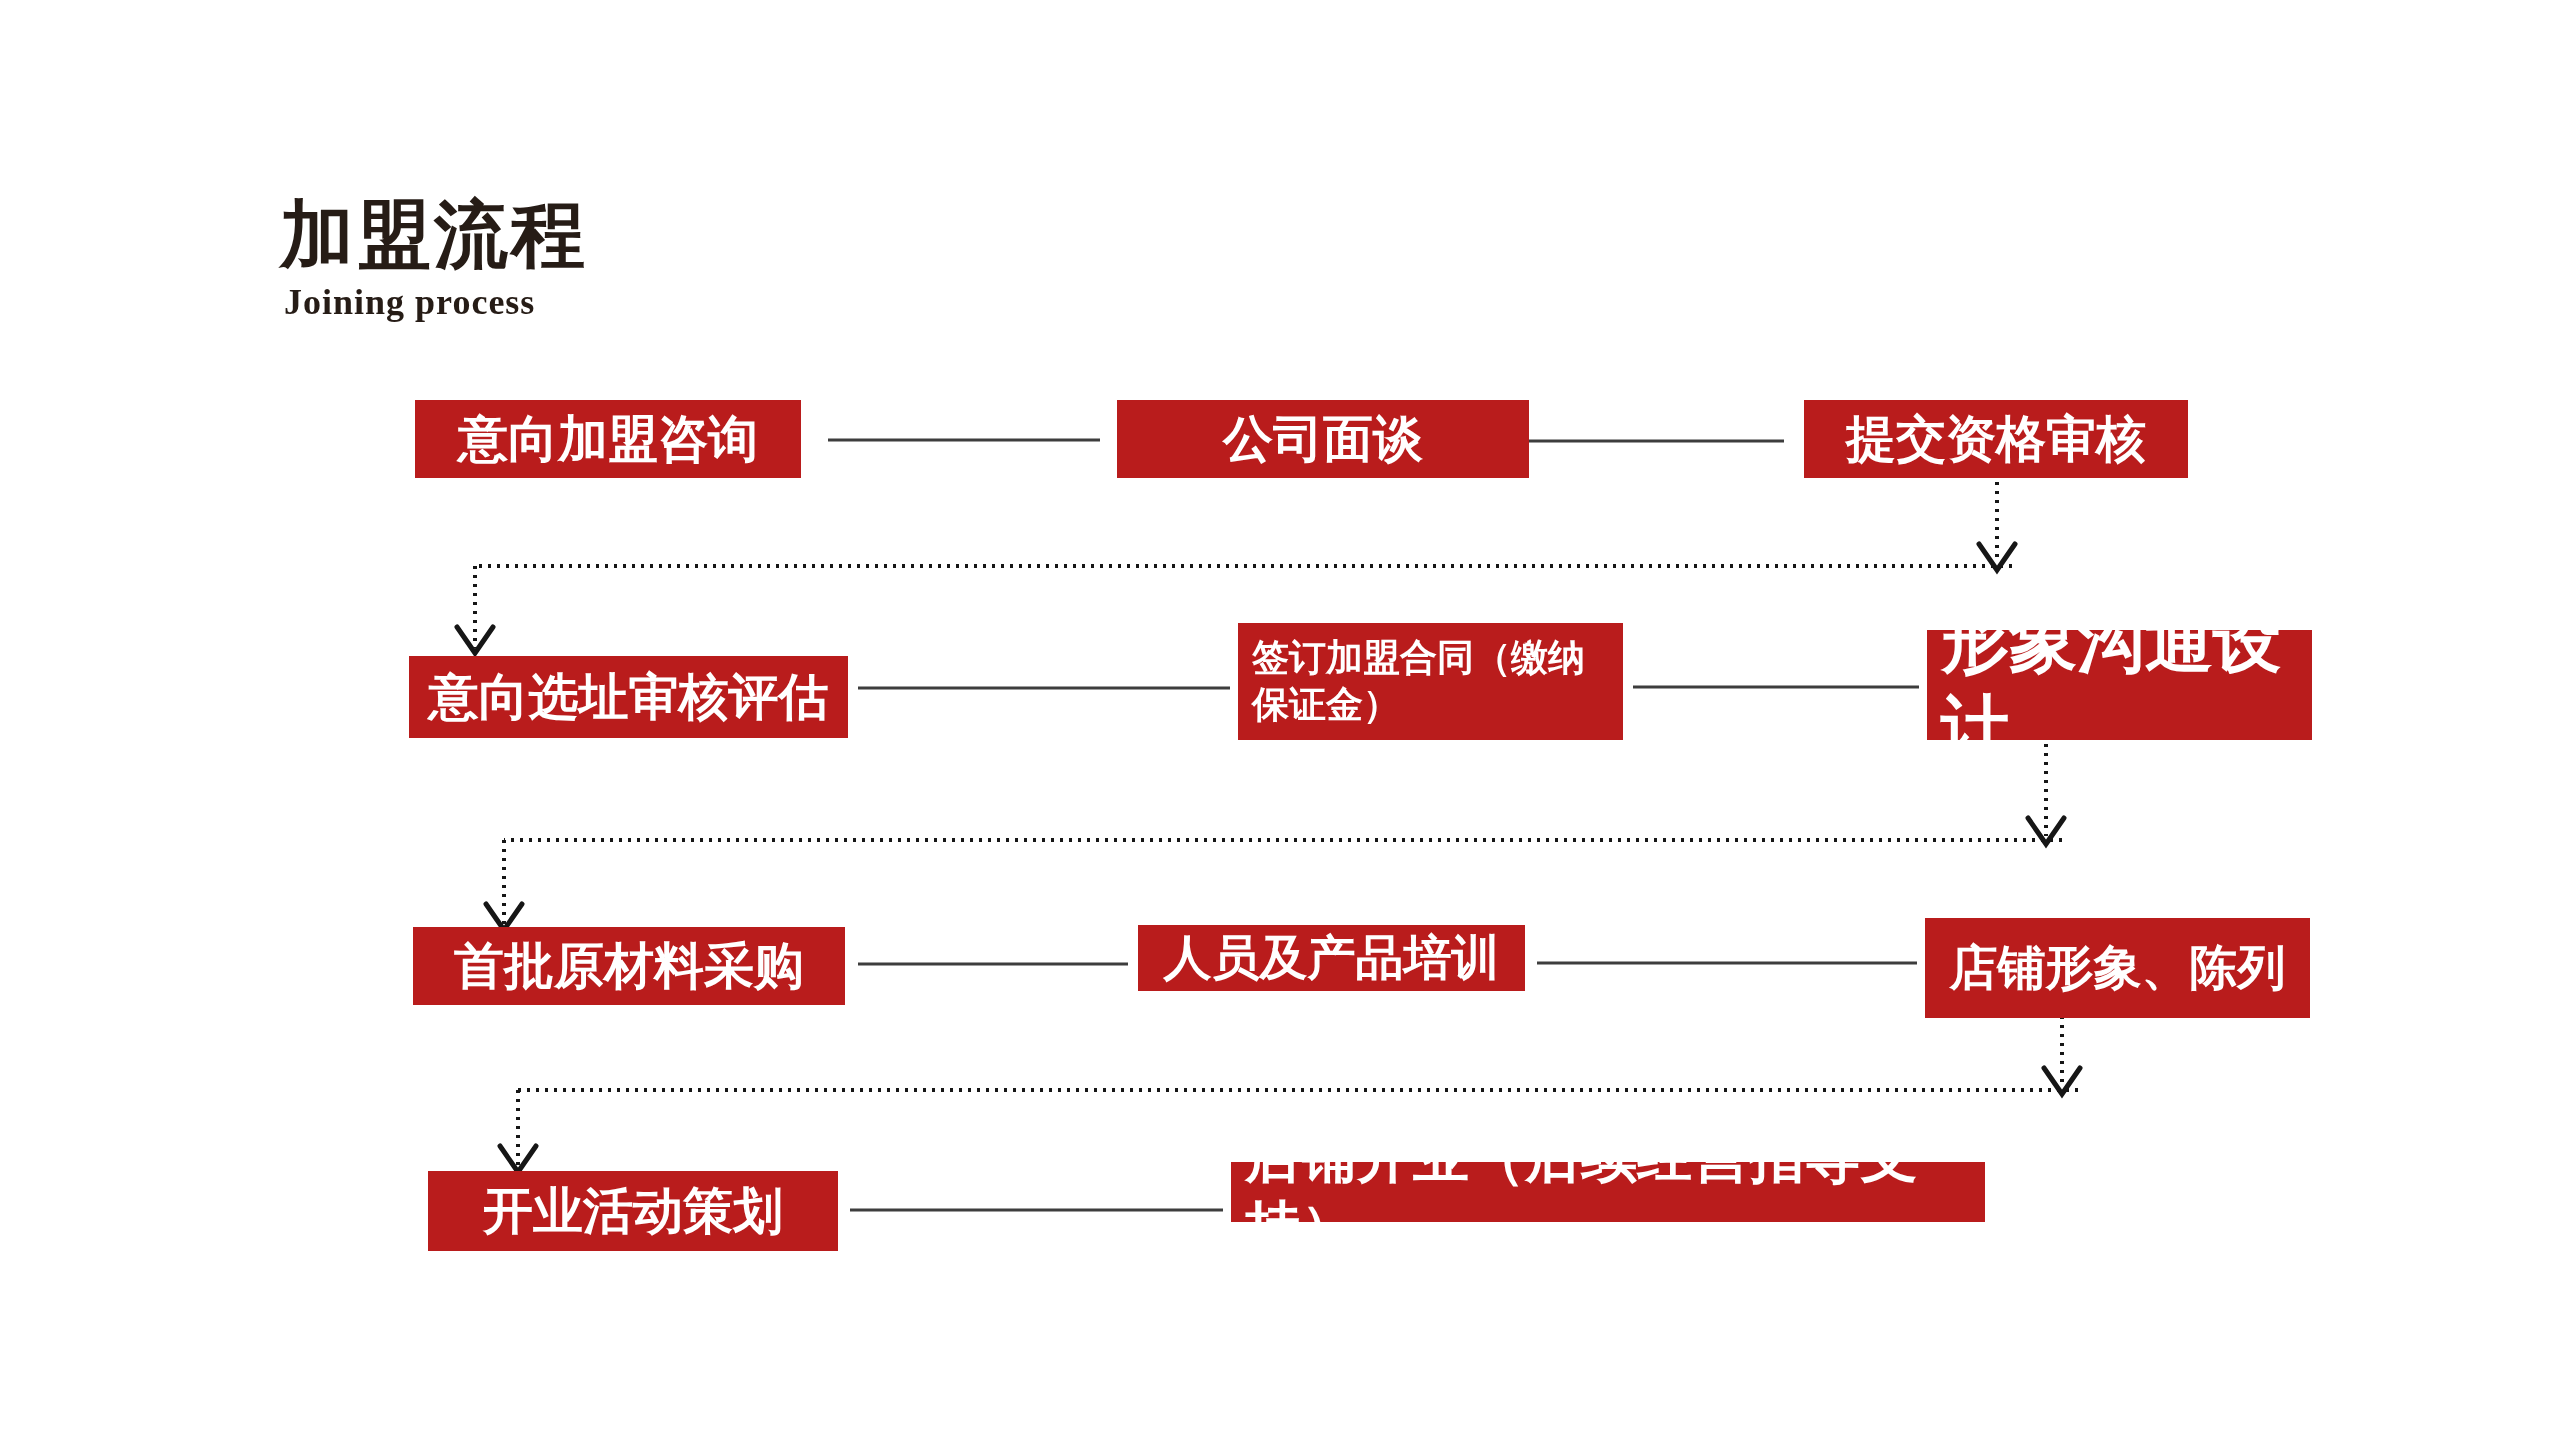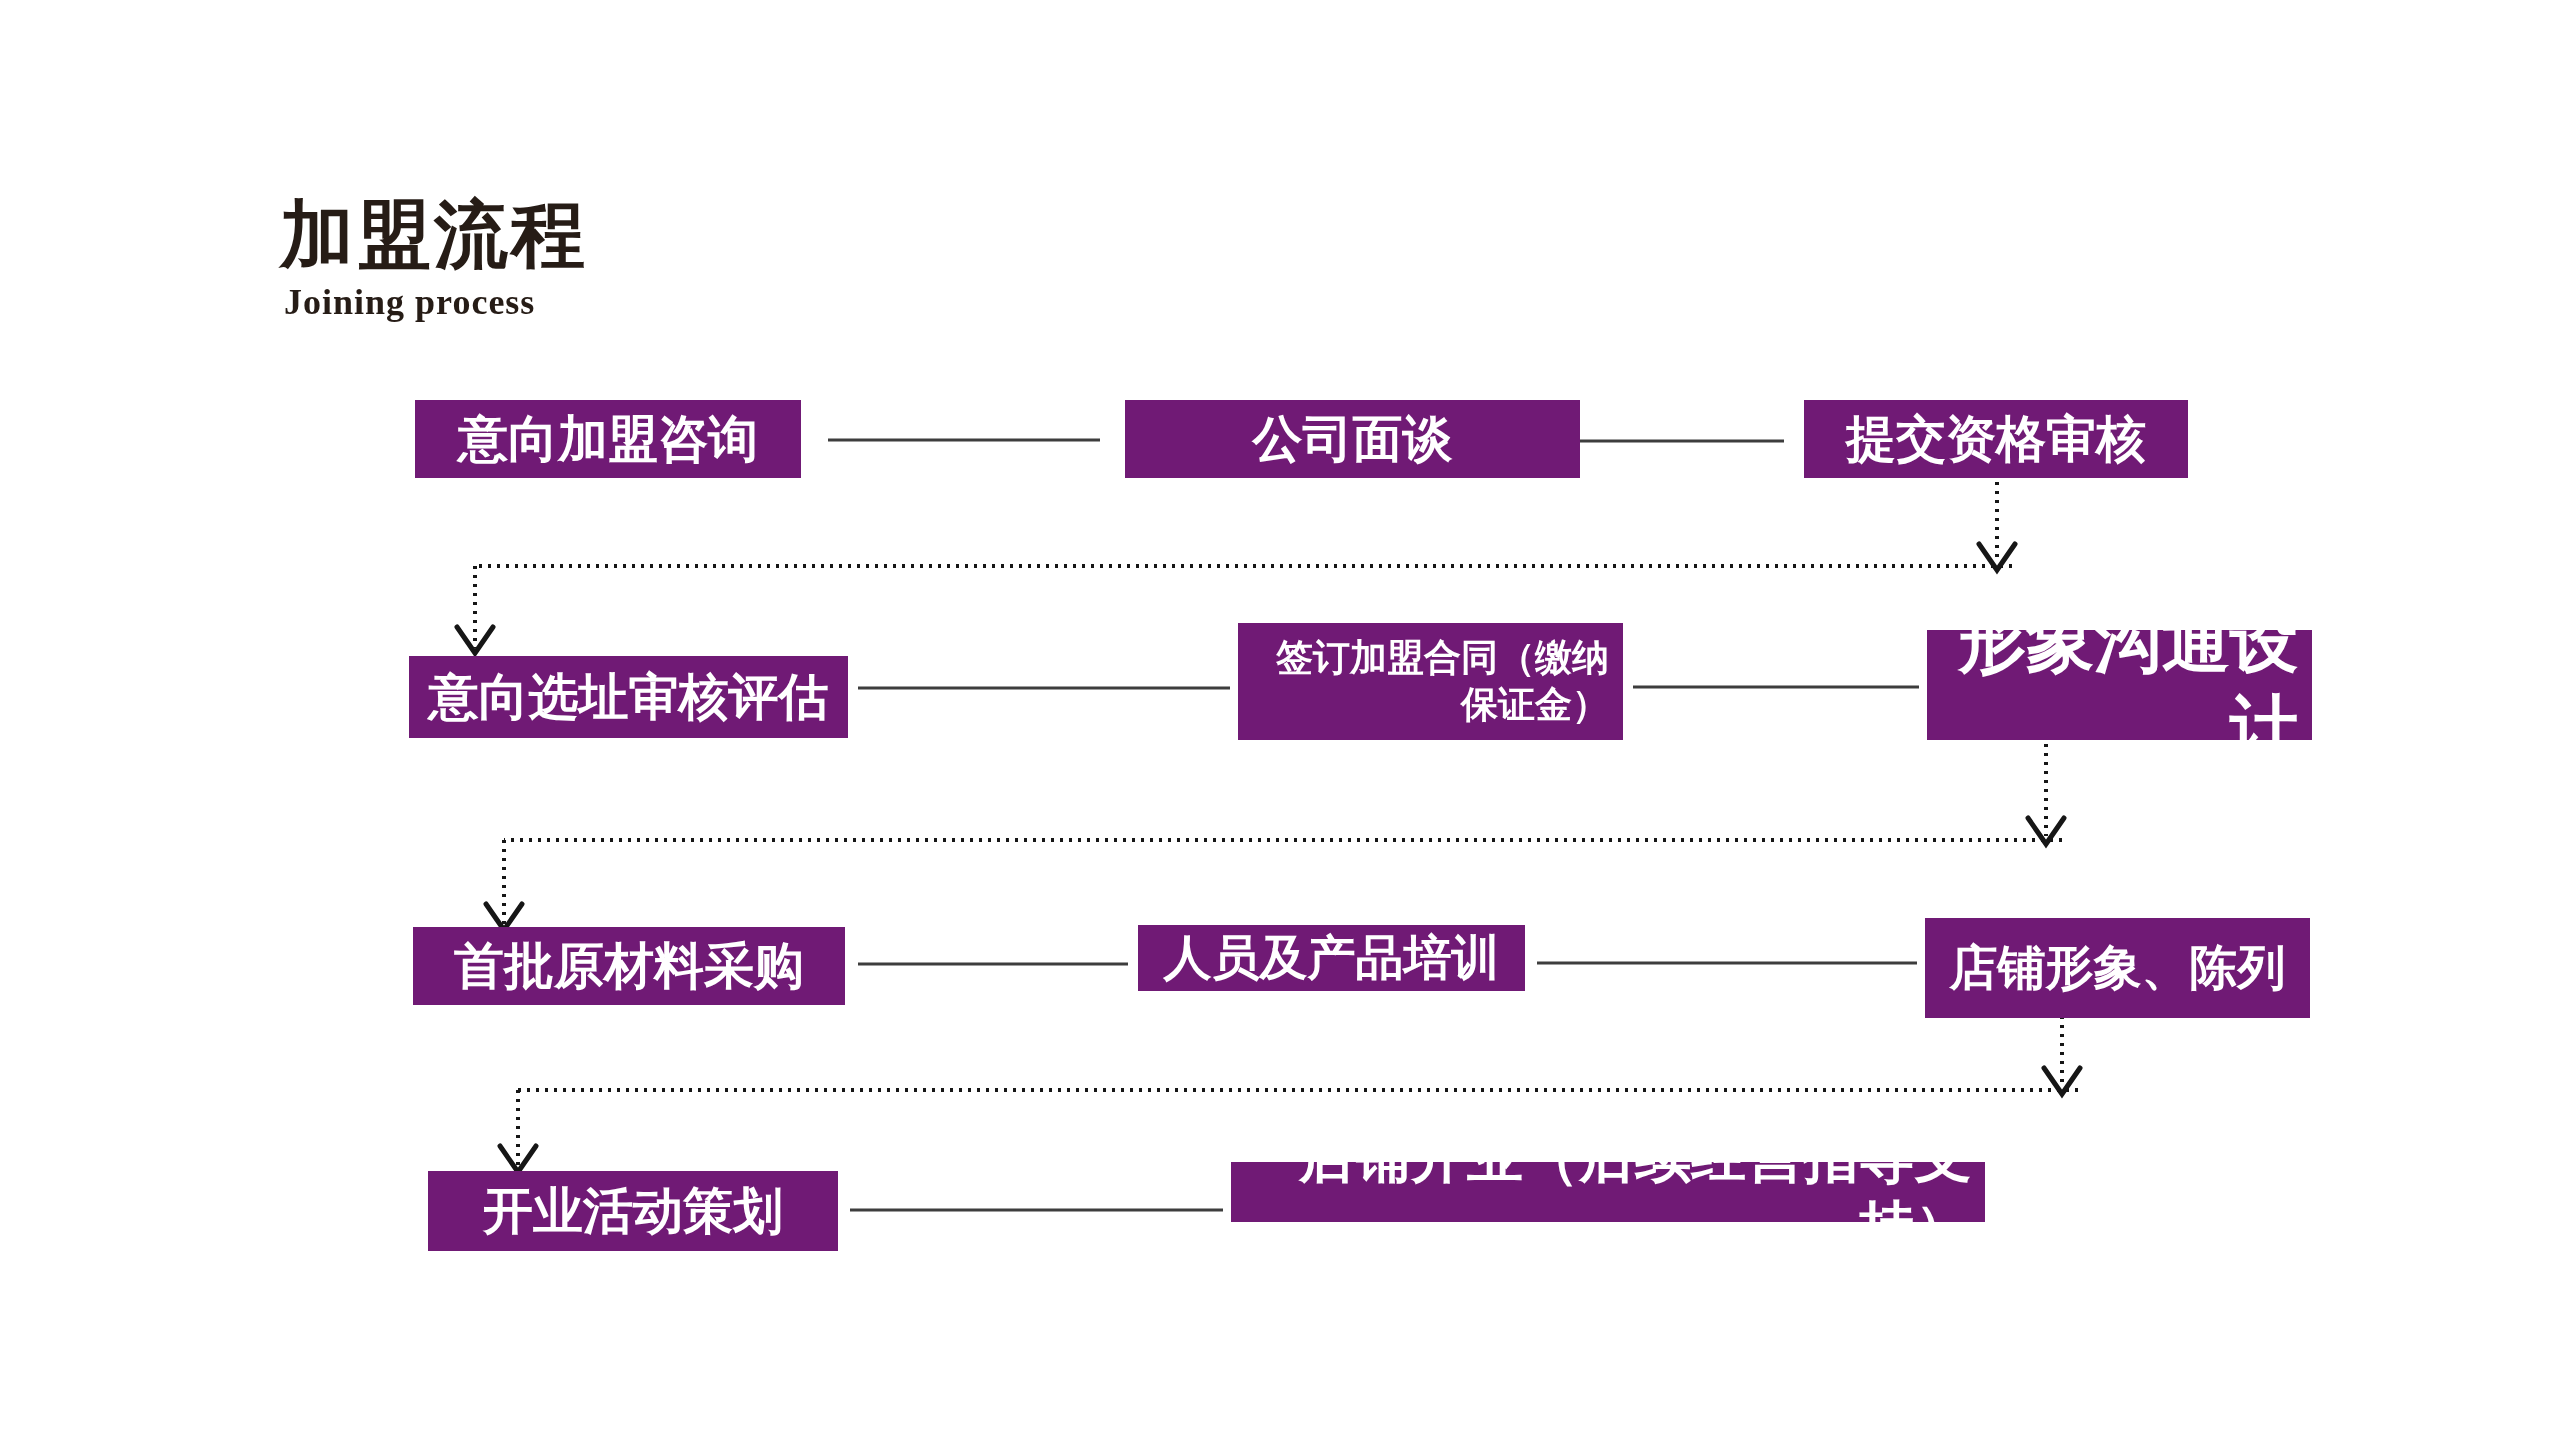--- a/index.html
+++ b/index.html
@@ -15,24 +15,24 @@
     font-size:74px;font-weight:700;color:#261c16;
     letter-spacing:3px;line-height:1;
   }
   .subtitle{
     position:absolute;left:284px;top:284px;
     font-size:36px;font-weight:700;color:#261c16;
     letter-spacing:1px;line-height:1;
   }
   .node{
     position:absolute;
-    background:#701a75;
+    background:#b91c1c;
     color:#ffffff;
     display:flex;align-items:center;justify-content:center;
-    text-align:right;
+    text-align:left;
     font-weight:700;
     line-height:1.25;
     box-sizing:border-box;
     padding:16px 14px;
   }
   svg.overlay{
     position:absolute;left:0;top:0;width:2560px;height:1440px;
     pointer-events:none;
   }
   .solid{stroke:#3d3d3d;stroke-width:3;}
@@ -71,21 +71,21 @@
   </g>
 
   <g>
     <path class="dotted" d="M2062 1007 V1086 M2078 1090 H518 M518 1090 V1166"></path>
     <polyline class="chev" points="2044,1068 2062,1094 2080,1068"></polyline>
     <polyline class="chev" points="500,1146 518,1172 536,1146"></polyline>
   </g>
 </svg>
 
 <div class="node" style="left:415px;top:400px;width:386px;height:78px;font-size:50px;">意向加盟咨询</div>
-<div class="node" style="left:1117px;top:400px;width:455px;height:78px;font-size:50px;margin-left:8px;">公司面谈</div>
+<div class="node" style="left:1117px;top:400px;width:412px;height:78px;font-size:50px;">公司面谈</div>
 <div class="node" style="left:1804px;top:400px;width:384px;height:78px;font-size:50px;">提交资格审核</div>
 
 <div class="node" style="left:409px;top:656px;width:439px;height:82px;font-size:50px;">意向选址审核评估</div>
 <div class="node" style="left:1238px;top:623px;width:385px;height:117px;font-size:37px;">签订加盟合同（缴纳保证金）</div>
 <div class="node" style="left:1927px;top:630px;width:385px;height:110px;font-size:68px;">形象沟通设计</div>
 
 <div class="node" style="left:413px;top:927px;width:432px;height:78px;font-size:50px;">首批原材料采购</div>
 <div class="node" style="left:1138px;top:925px;width:387px;height:66px;font-size:48px;">人员及产品培训</div>
 <div class="node" style="left:1925px;top:918px;width:385px;height:100px;font-size:48px;">店铺形象、陈列</div>
 

